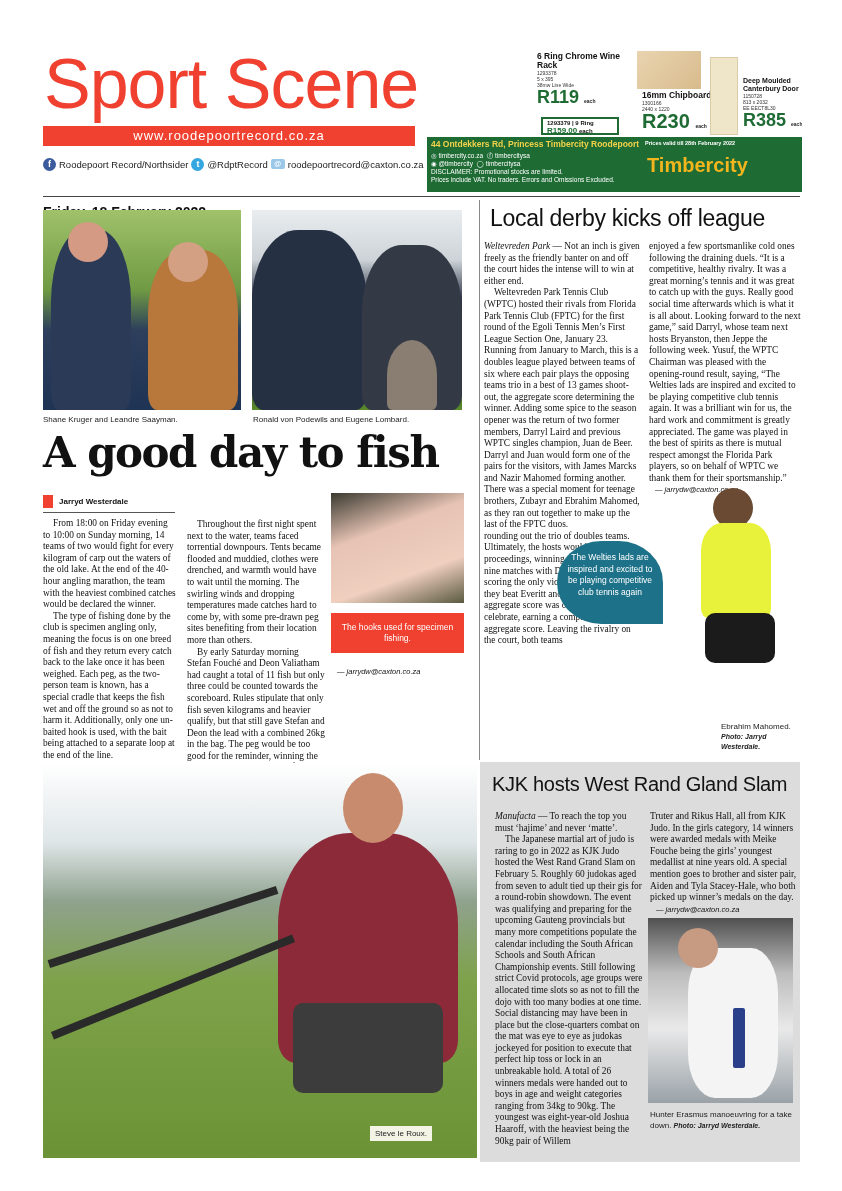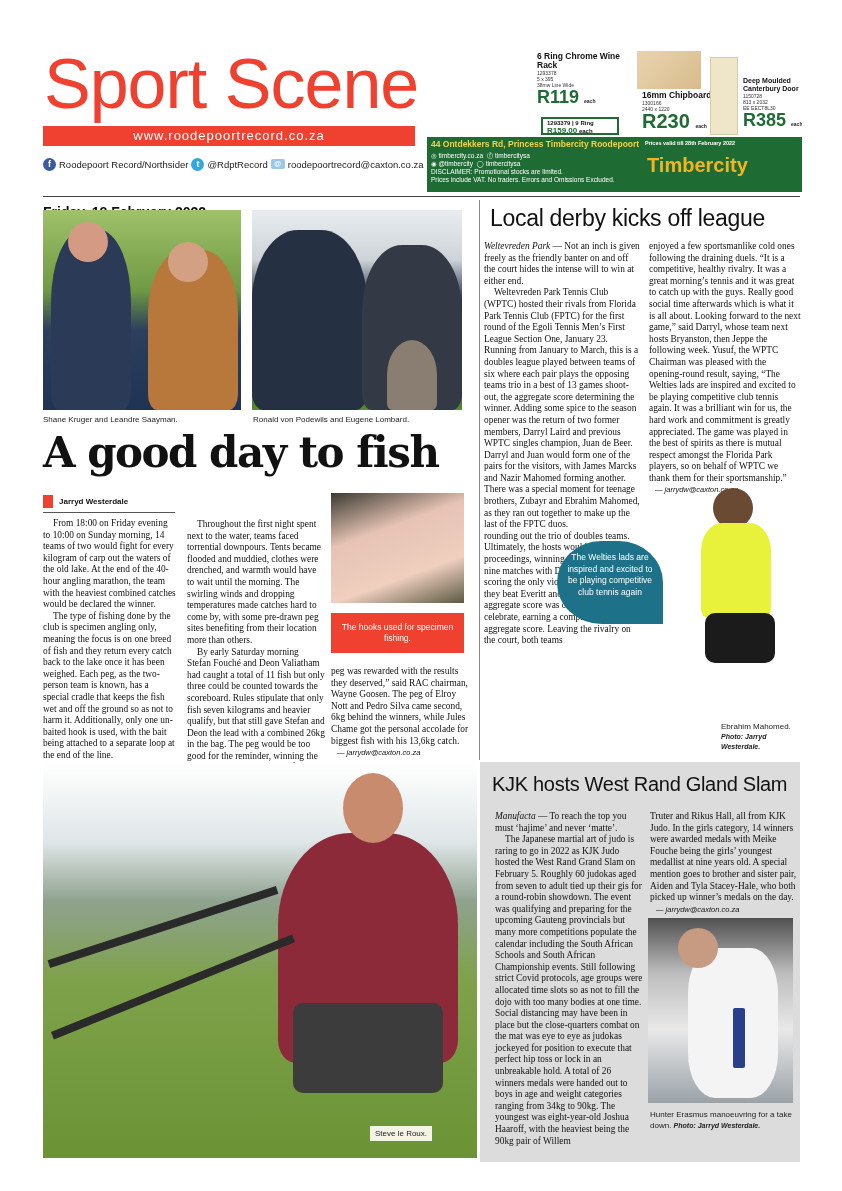--- a/index.html
+++ b/index.html
@@ -159,21 +159,20 @@
   <p>The type of fishing done by the club is specimen angling only, meaning the focus is on one breed of fish and they return every catch back to the lake once it has been weighed. Each peg, as the two-person team is known, has a special cradle that keeps the fish wet and off the ground so as not to harm it. Additionally, only one un-baited hook is used, with the bait being attached to a separate loop at the end of the line.</p>
 </div>
 <div class="abs col" style="left:187px;top:519px;width:138px;">
   <p>Throughout the first night spent next to the water, teams faced torrential downpours. Tents became flooded and muddied, clothes were drenched, and warmth would have to wait until the morning. The swirling winds and dropping temperatures made catches hard to come by, with some pre-drawn peg sites benefiting from their location more than others.</p>
   <p>By early Saturday morning Stefan Fouché and Deon Valiatham had caught a total of 11 fish but only three could be counted towards the scoreboard. Rules stipulate that only fish seven kilograms and heavier qualify, but that still gave Stefan and Deon the lead with a combined 26kg in the bag. The peg would be too good for the reminder, winning the competition outright with a final bag weight of 34kg.</p>
   <p>“They were onto the fish from Friday night and kept them there up until Sunday morning. They dominated and kept the pressure on with a minimum of four to five hours sleep. This partnered</p>
 </div>
 <div class="abs photo ph3"></div>
 <div class="abs redbox">The hooks used for specimen fishing.</div>
 <div class="abs col" style="left:331px;top:666px;width:138px;">
-  <p class="noindent">peg was rewarded with the results they deserved,” said RAC chairman, Wayne Goosen. The peg of Elroy Nott and Pedro Silva came second, 6kg behind the winners, while Jules Chame got the personal accolade for biggest fish with his 13,6kg catch.</p>
   <div class="sig">— jarrydw@caxton.co.za</div>
 </div>
 
 <div class="abs photo ph4">
   <div class="figure" style="left:235px;top:70px;width:180px;height:230px;background:#8c2a3a;"></div>
   <div class="figure" style="left:300px;top:10px;width:60px;height:70px;background:#c98b6d;border-radius:50%;"></div>
   <div class="figure" style="left:250px;top:240px;width:150px;height:90px;background:#3c3c3c;border-radius:10px;"></div>
   <div class="figure" style="left:0px;top:160px;width:240px;height:8px;background:#2a2a2a;transform:rotate(-18deg);border-radius:0;"></div>
   <div class="figure" style="left:0px;top:220px;width:260px;height:8px;background:#2a2a2a;transform:rotate(-22deg);border-radius:0;"></div>
   <div class="abs caption" style="left:327px;top:363px;background:#f3f3e6;padding:3px 5px;">Steve le Roux.</div>

